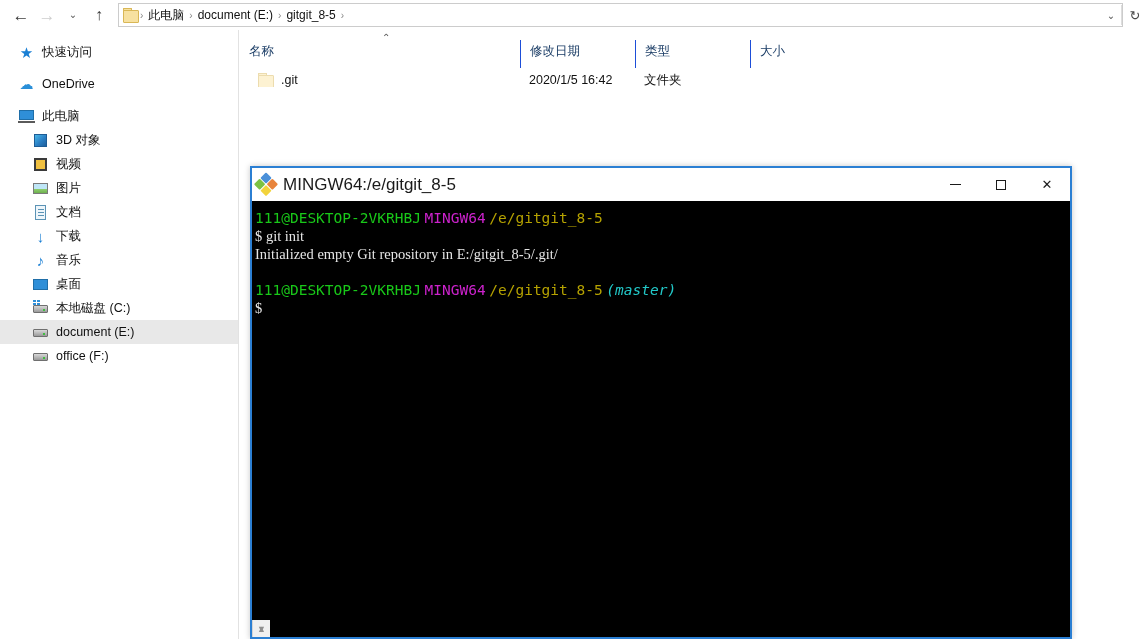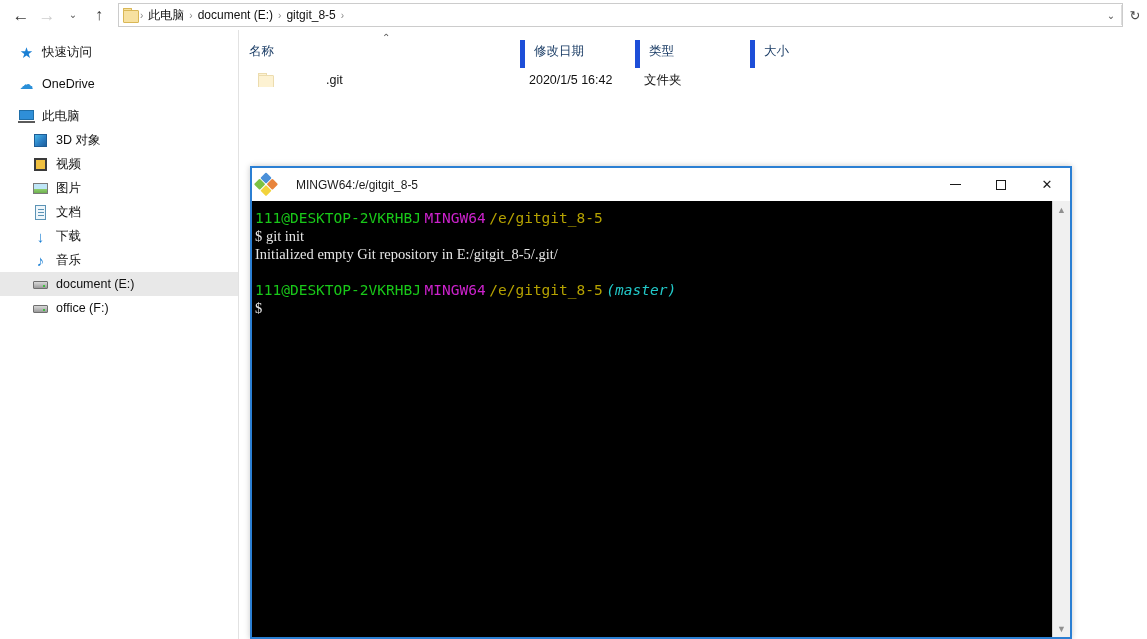--- a/index.html
+++ b/index.html
@@ -241,37 +241,37 @@
     color: #555555;
     line-height: 8px;
   }
   .col-head {
     position: absolute;
     top: 10px;
     height: 28px;
     font-size: 12.5px;
     color: #1b3d66;
     padding-left: 9px;
-    border-left: 5px solid #1d4ed8;
+    border-left: 1px solid #1d4ed8;
     box-sizing: border-box;
     line-height: 22px;
     white-space: nowrap;
   }
   .col-head.first { border-left: none; }
   .row {
     position: absolute;
     top: 38px; left: 0;
     height: 24px;
     width: 100%;
     display: flex;
     align-items: center;
     font-size: 12.5px;
     color: #111111;
   }
-  .cell { white-space: nowrap; overflow: hidden; gap: 45px; }
+  .cell { white-space: nowrap; overflow: hidden; }
   .file-folder-icon {
     width: 16px; height: 14px;
     position: relative;
     margin-right: 7px;
   }
   .file-folder-icon .f-body {
     position: absolute; left: 0; top: 2px;
     width: 14px; height: 11px;
     background: #fdf2d2;
     border: 1px solid #ecdcae;
@@ -311,22 +311,22 @@
   .mingw-icon i {
     position: absolute;
     width: 8px; height: 8px;
     border-radius: 1px;
   }
   .mingw-icon i.q1 { left: 0; top: 0; background: #4a90d9; }
   .mingw-icon i.q2 { left: 9px; top: 0; background: #e8843c; }
   .mingw-icon i.q3 { left: 0; top: 9px; background: #7cc243; }
   .mingw-icon i.q4 { left: 9px; top: 9px; background: #f2d33c; }
   .term-title-text {
-    margin-left: 21px;
-    font-size: 12px;
+    margin-left: 8px;
+    font-size: 17px;
     color: #1a1a1a;
     white-space: nowrap;
     text-align: right;
   }
   .win-controls {
     position: absolute;
     right: 0; top: 0;
     height: 33px;
     display: flex;
   }
@@ -346,20 +346,21 @@
     width: 10px; height: 10px;
     border: 1px solid #1a1a1a;
     box-sizing: border-box;
   }
 
   .term-body {
     position: relative;
     height: 436px;
     background: #000000;
     display: flex;
+    flex-direction: column;
   }
   .term-text {
     flex: 1;
     padding: 8px 0 0 3px;
     font-family: "DejaVu Sans Mono", "Liberation Mono", monospace;
     font-size: 14.5px;
     line-height: 18px;
     white-space: pre;
     overflow: hidden;
   }
@@ -472,21 +473,39 @@
   <div class="side-item indent">
     <span class="ic ic-down">↓</span>
     <span>下载</span>
   </div>
 
   <div class="side-item indent">
     <span class="ic ic-music">♪</span>
     <span>音乐</span>
   </div>
 
-
+  <div class="side-item indent">
+    <span class="ic">
+        <i class="ic-desktop"></i>
+      </span>
+    <span>桌面</span>
+  </div>
+
+  <div class="side-item indent">
+    <span class="ic">
+      <i class="ic-drive"></i>
+      <span class="ic-drive-win">
+        <i style="left:0;top:0;"></i>
+          <i style="left:4px;top:0;"></i>
+        <i style="left:0;top:3px;"></i>
+          <i style="left:4px;top:3px;"></i>
+      </span>
+    </span>
+    <span>本地磁盘 (C:)</span>
+  </div>
 
   <div class="side-item indent selected">
     <span class="ic">
         <i class="ic-drive"></i>
       </span>
     <span>document (E:)</span>
   </div>
 
   <div class="side-item indent">
     <span class="ic">

